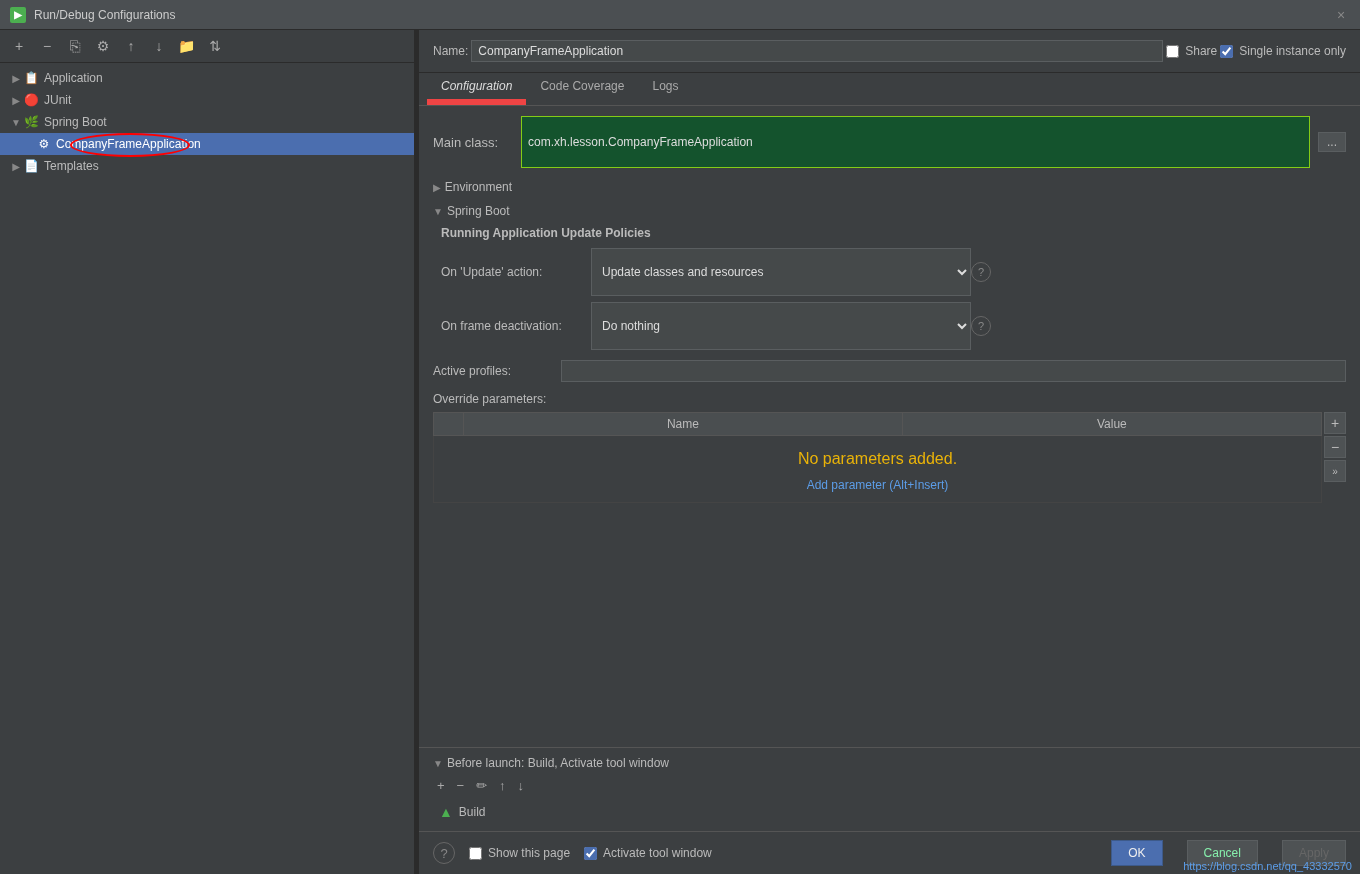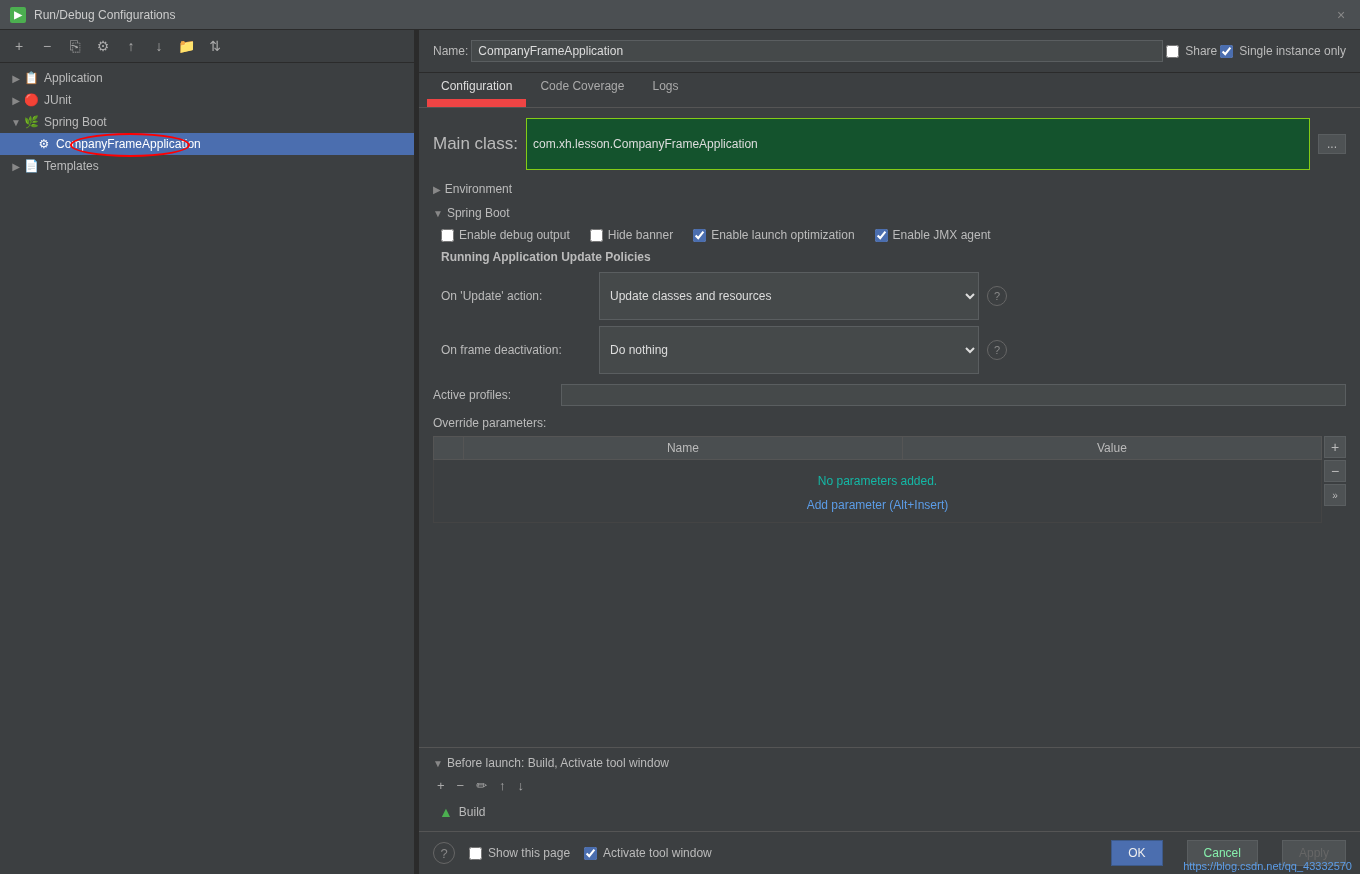--- a/index.html
+++ b/index.html
@@ -163,39 +163,40 @@
     }
     .right-tab {
       padding: 6px 14px;
       font-size: 12px;
       color: #aaa;
       cursor: pointer;
       border-bottom: 2px solid transparent;
     }
     .right-tab.active {
       color: #ddd;
-      border-bottom: 8px solid #ef4444;
+      border-bottom: 6px solid #ef4444;
+      font-style: italic;
     }
 
     
     .right-content {
       flex: 1;
       overflow-y: auto;
       padding: 10px 14px;
     }
 
     .field-row {
       display: flex;
       align-items: center;
       margin-bottom: 10px;
       gap: 8px;
     }
     .field-label {
       color: #bbb;
-      font-size: 17px;
+      font-size: 13px;
       white-space: nowrap;
       min-width: 80px;
     }
     .field-input {
       flex: 1;
       background: #14532d;
       border: 1px solid #84cc16;
       color: #ddd;
       padding: 18px 6px;
       font-size: 12px;
@@ -250,21 +251,21 @@
       color: #bbb;
       font-size: 12px;
       margin-bottom: 8px;
       font-weight: bold;
     }
 
     .policy-row {
       display: flex;
       align-items: center;
       margin-bottom: 6px;
-      gap: 8px;
+      gap: 0;
     }
     .policy-label {
       color: #bbb;
       font-size: 12px;
       min-width: 150px;
     }
     .policy-select {
       flex: 1;
       max-width: 380px;
       background: #45494a;
@@ -484,23 +485,23 @@
       pointer-events: none;
     }
 
     
     ::-webkit-scrollbar { width: 8px; height: 8px; }
     ::-webkit-scrollbar-track { background: #3c3f41; }
     ::-webkit-scrollbar-thumb { background: #555; border-radius: 4px; }
 
     .no-params-text {
       text-align: center;
-      color: #14b8a6;
+      color: #eab308;
       padding: 10px;
-      font-size: 12px;
+      font-size: 16px;
     }
 
     .params-table-container {
       flex: 1;
     }
 
     .env-section {
       margin-bottom: 8px;
     }
     .env-header {
@@ -608,38 +609,20 @@
           <span>Environment</span>
         </div>
       </div>
 
       <div class="spring-boot-section">
         <div class="spring-boot-header">
           <span class="section-arrow">▼</span>
           <span>Spring Boot</span>
         </div>
 
-        <div class="checkboxes-row">
-          <div class="checkbox-item">
-            <input type="checkbox" class="cb" id="debugCheck" style="">
-            <label for="debugCheck">Enable debug output</label>
-          </div>
-          <div class="checkbox-item">
-            <input type="checkbox" class="cb" id="bannerCheck" style="">
-            <label for="bannerCheck">Hide banner</label>
-          </div>
-          <div class="checkbox-item">
-            <input type="checkbox" class="cb" id="launchOptCheck" checked="" style="">
-            <label for="launchOptCheck">Enable launch optimization</label>
-          </div>
-          <div class="checkbox-item">
-            <input type="checkbox" class="cb" id="jmxCheck" checked="" style="">
-            <label for="jmxCheck">Enable JMX agent</label>
-          </div>
-        </div>
 
         <div class="update-policies-section">
           <div class="update-policies-title">Running Application Update Policies</div>
 
           <div class="policy-row">
             <span class="policy-label">On 'Update' action:</span>
             <select class="policy-select">
               <option>Update classes and resources</option>
               <option>Hot swap classes and update trigger file if failed</option>
               <option>Update resources</option>

